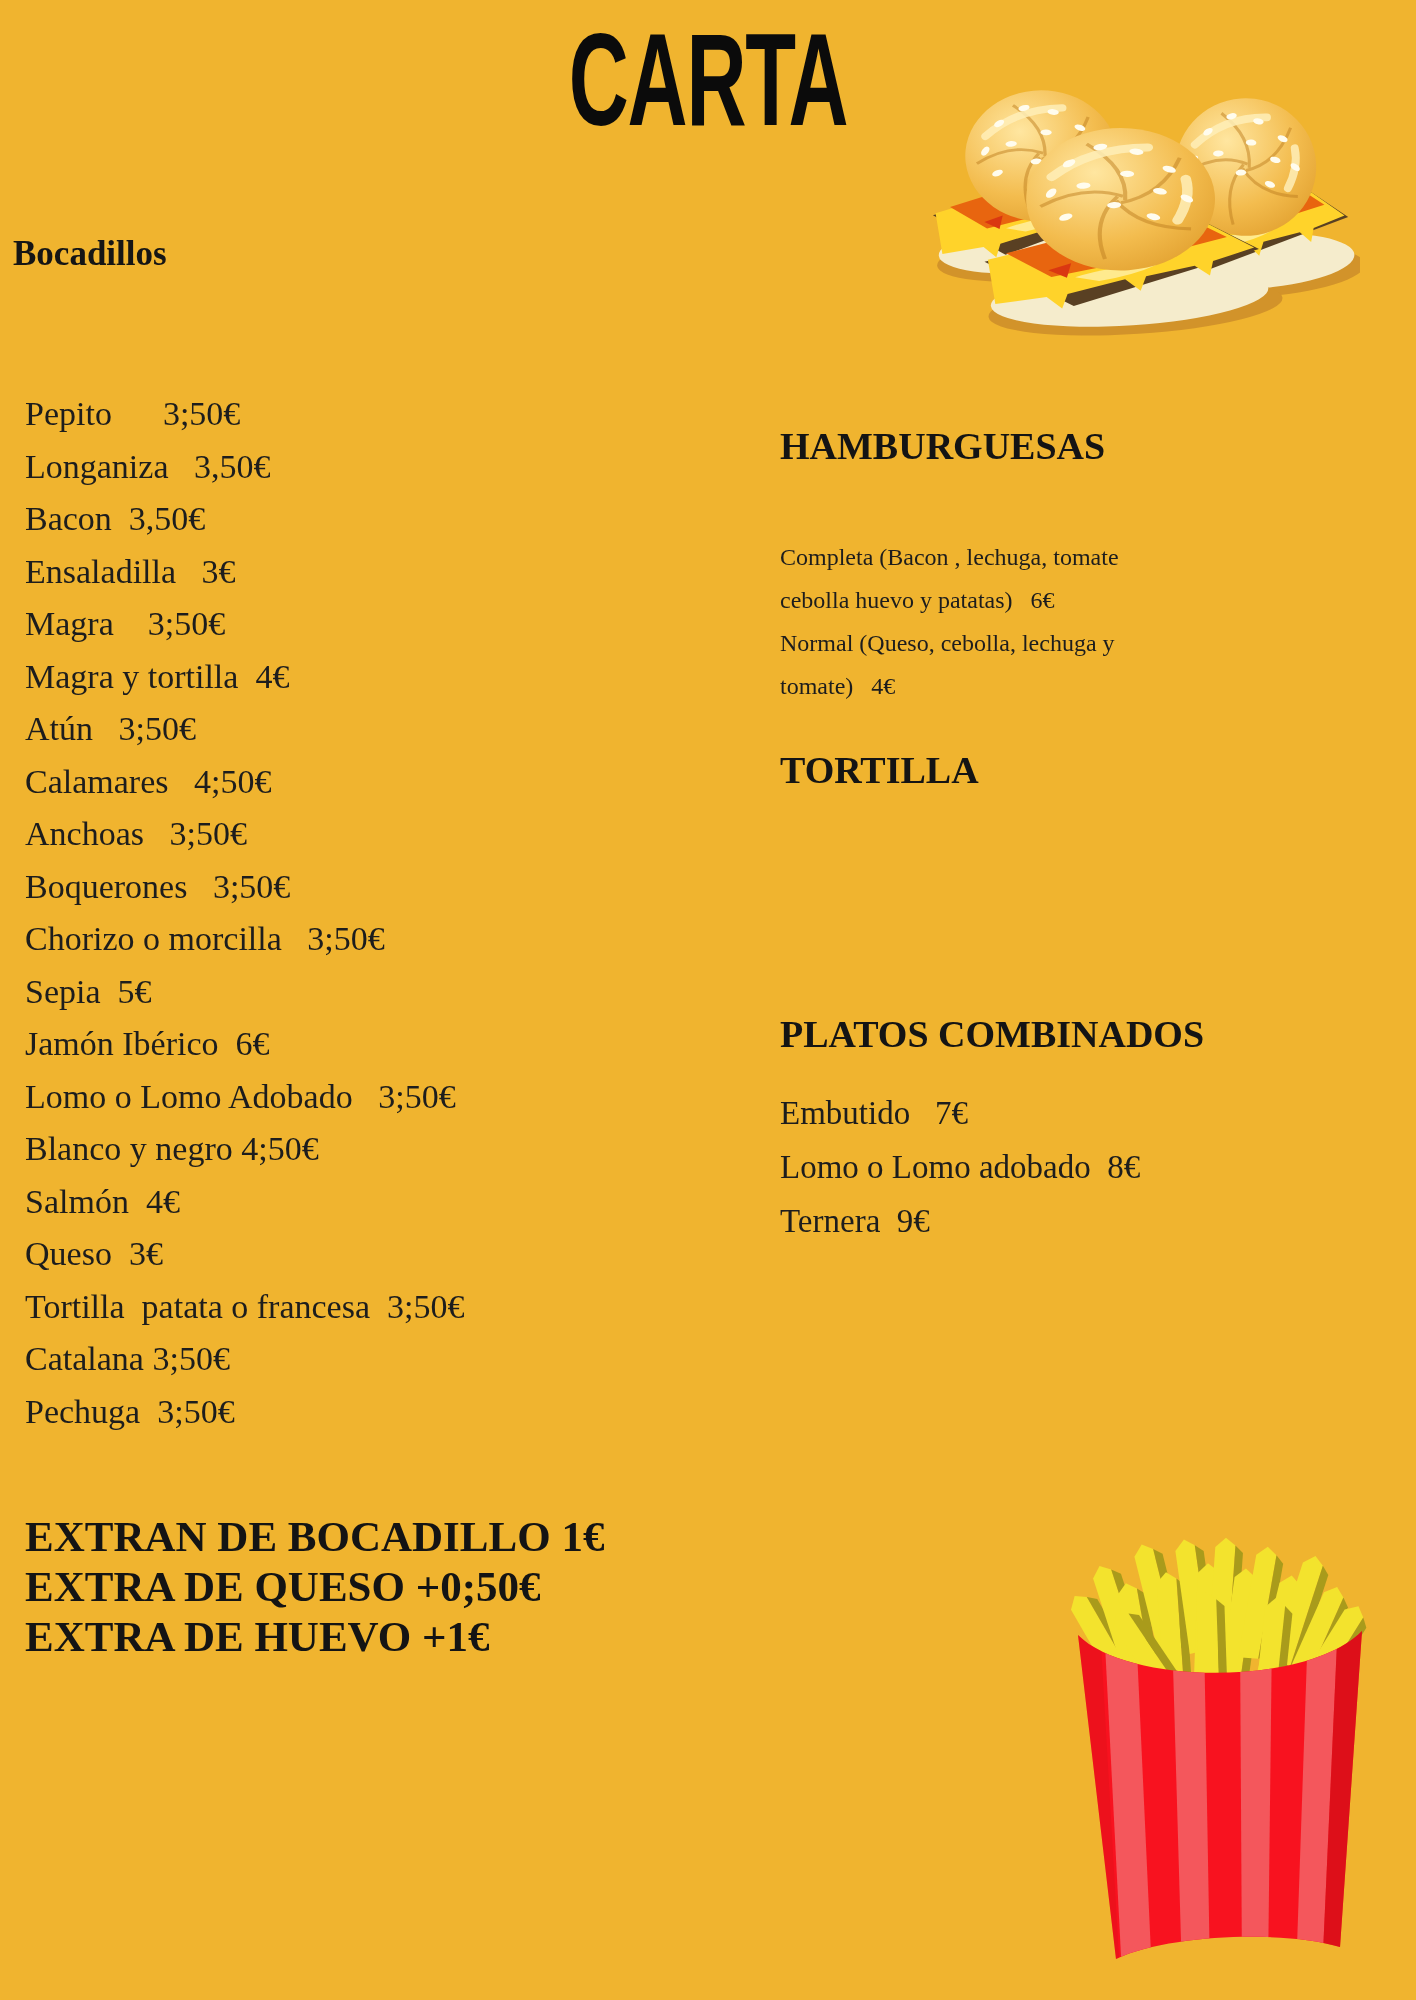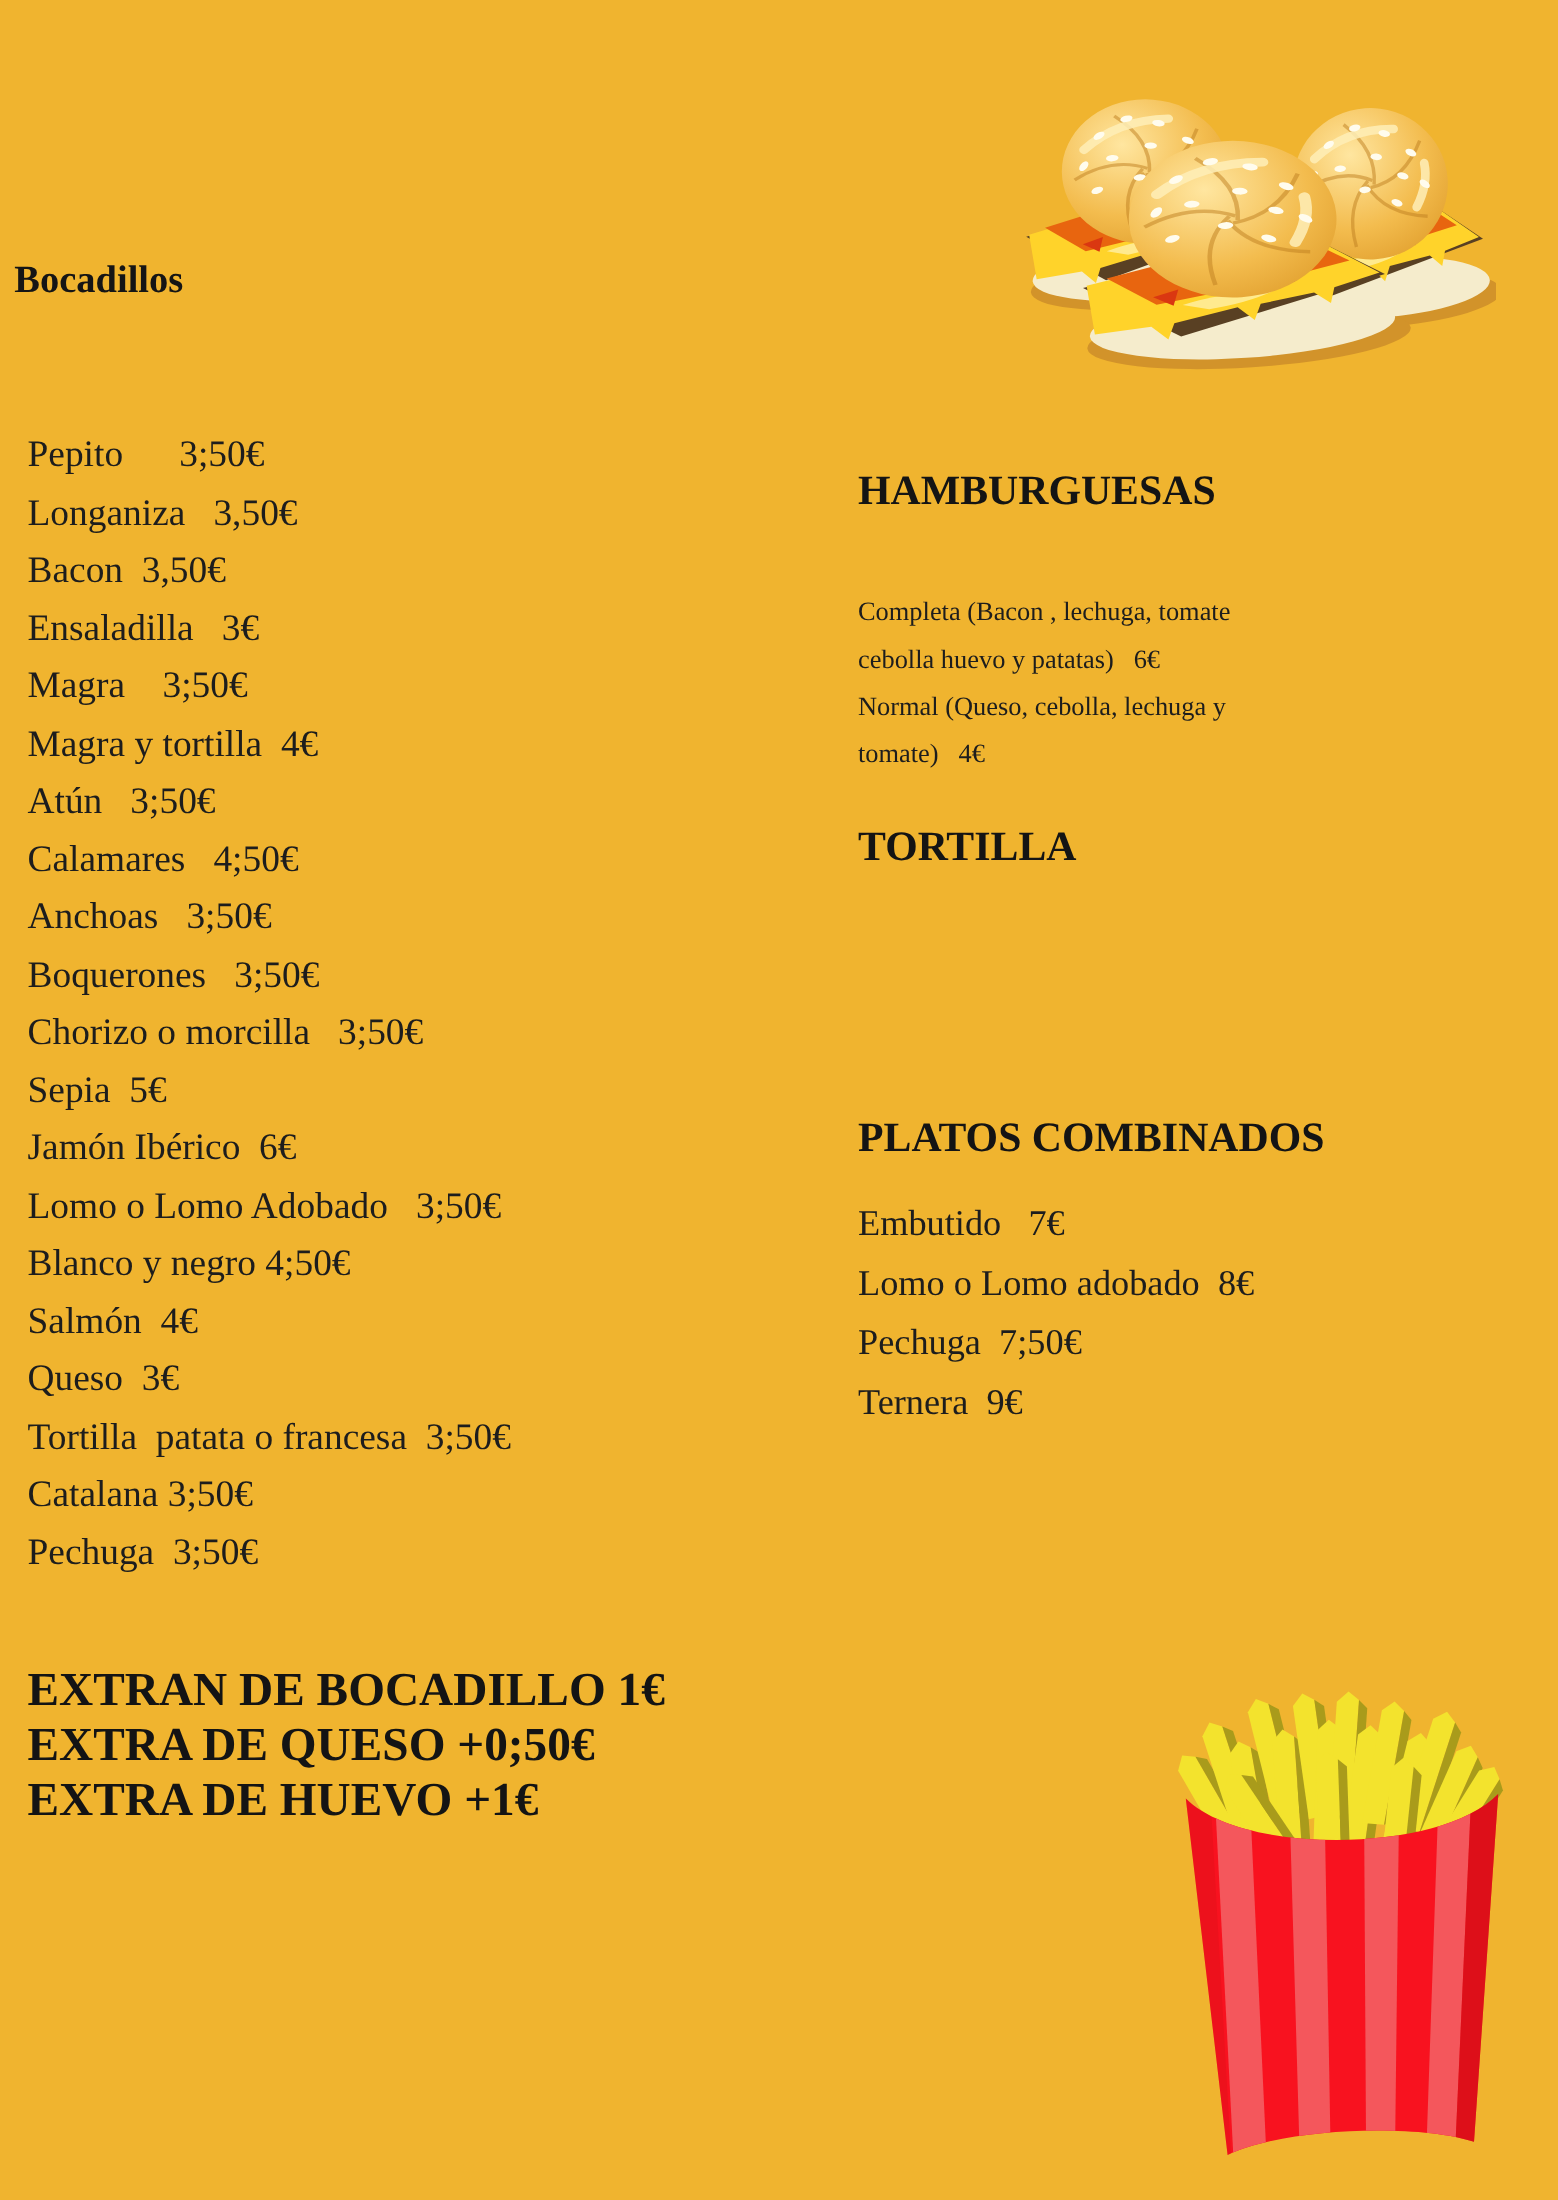--- a/index.html
+++ b/index.html
@@ -56,20 +56,23 @@
   #b-platos{top:1086px;font-size:33px;line-height:54px;}
   .illus{position:absolute;}
   #sandwiches{left:920px;top:80px;width:440px;height:260px;}
   #fries{left:1060px;top:1535px;width:320px;height:440px;}
 </style>
 </head>
 <body>
 
 <div class="page">
 
+  <div class="carta">
+    <span class="squeeze">CARTA</span>
+  </div>
 
   <svg id="sandwiches" class="illus" viewBox="0 0 440 260" xmlns="http://www.w3.org/2000/svg">
     <defs>
       <radialGradient id="bunGrad" cx="0.38" cy="0.30" r="0.9">
         <stop offset="0" stop-color="#FFE6A0"></stop>
         <stop offset="0.55" stop-color="#F3BC4E"></stop>
         <stop offset="1" stop-color="#DC9724"></stop>
       </radialGradient>
       <g id="sw">
         <ellipse cx="8" cy="98" rx="125" ry="30" fill="#D2932A"></ellipse>
@@ -120,21 +123,21 @@
   <div class="menu-list"><div>Pepito      3;50€</div><div>Longaniza   3,50€</div><div>Bacon  3,50€</div><div>Ensaladilla   3€</div><div>Magra    3;50€</div><div>Magra y tortilla  4€</div><div>Atún   3;50€</div><div>Calamares   4;50€</div><div>Anchoas   3;50€</div><div>Boquerones   3;50€</div><div>Chorizo o morcilla   3;50€</div><div>Sepia  5€</div><div>Jamón Ibérico  6€</div><div>Lomo o Lomo Adobado   3;50€</div><div>Blanco y negro 4;50€</div><div>Salmón  4€</div><div>Queso  3€</div><div>Tortilla  patata o francesa  3;50€</div><div>Catalana 3;50€</div><div>Pechuga  3;50€</div></div>
 
   <div class="extras"><div>EXTRAN DE BOCADILLO 1€</div><div>EXTRA DE QUESO +0;50€</div><div>EXTRA DE HUEVO +1€</div></div>
 
   <div id="h-hamburguesas" class="rc-h">HAMBURGUESAS</div>
   <div id="b-hamburguesas" class="rc-b"><div>Completa (Bacon , lechuga, tomate</div><div>cebolla huevo y patatas)   6€</div><div>Normal (Queso, cebolla, lechuga y</div><div>tomate)   4€</div></div>
 
   <div id="h-tortilla" class="rc-h">TORTILLA</div>
 
   <div id="h-platos" class="rc-h">PLATOS COMBINADOS</div>
-  <div id="b-platos" class="rc-b"><div>Embutido   7€</div><div>Lomo o Lomo adobado  8€</div><div>Pechuga  7;50€</div><div>Ternera  9€</div></div>
+  <div id="b-platos" class="rc-b"><div>Embutido   7€</div><div>Lomo o Lomo adobado  8€</div><div>Ternera  9€</div></div>
 
   <svg id="fries" class="illus" viewBox="0 0 320 440" xmlns="http://www.w3.org/2000/svg">
     <defs>
       <clipPath id="cupclip">
         <path d="M18,100 C70,152 250,150 302,96 L280,412 C230,396 112,398 56,424 Z"></path>
       </clipPath>
       <g id="fry">
         <path d="M0,10 L10,0 L20,7 L20,112 L0,114 Z" fill="#F3E32D"></path>
         <path d="M20,7 L28,14 L28,108 L20,112 Z" fill="#A99B1B"></path>
       </g>

